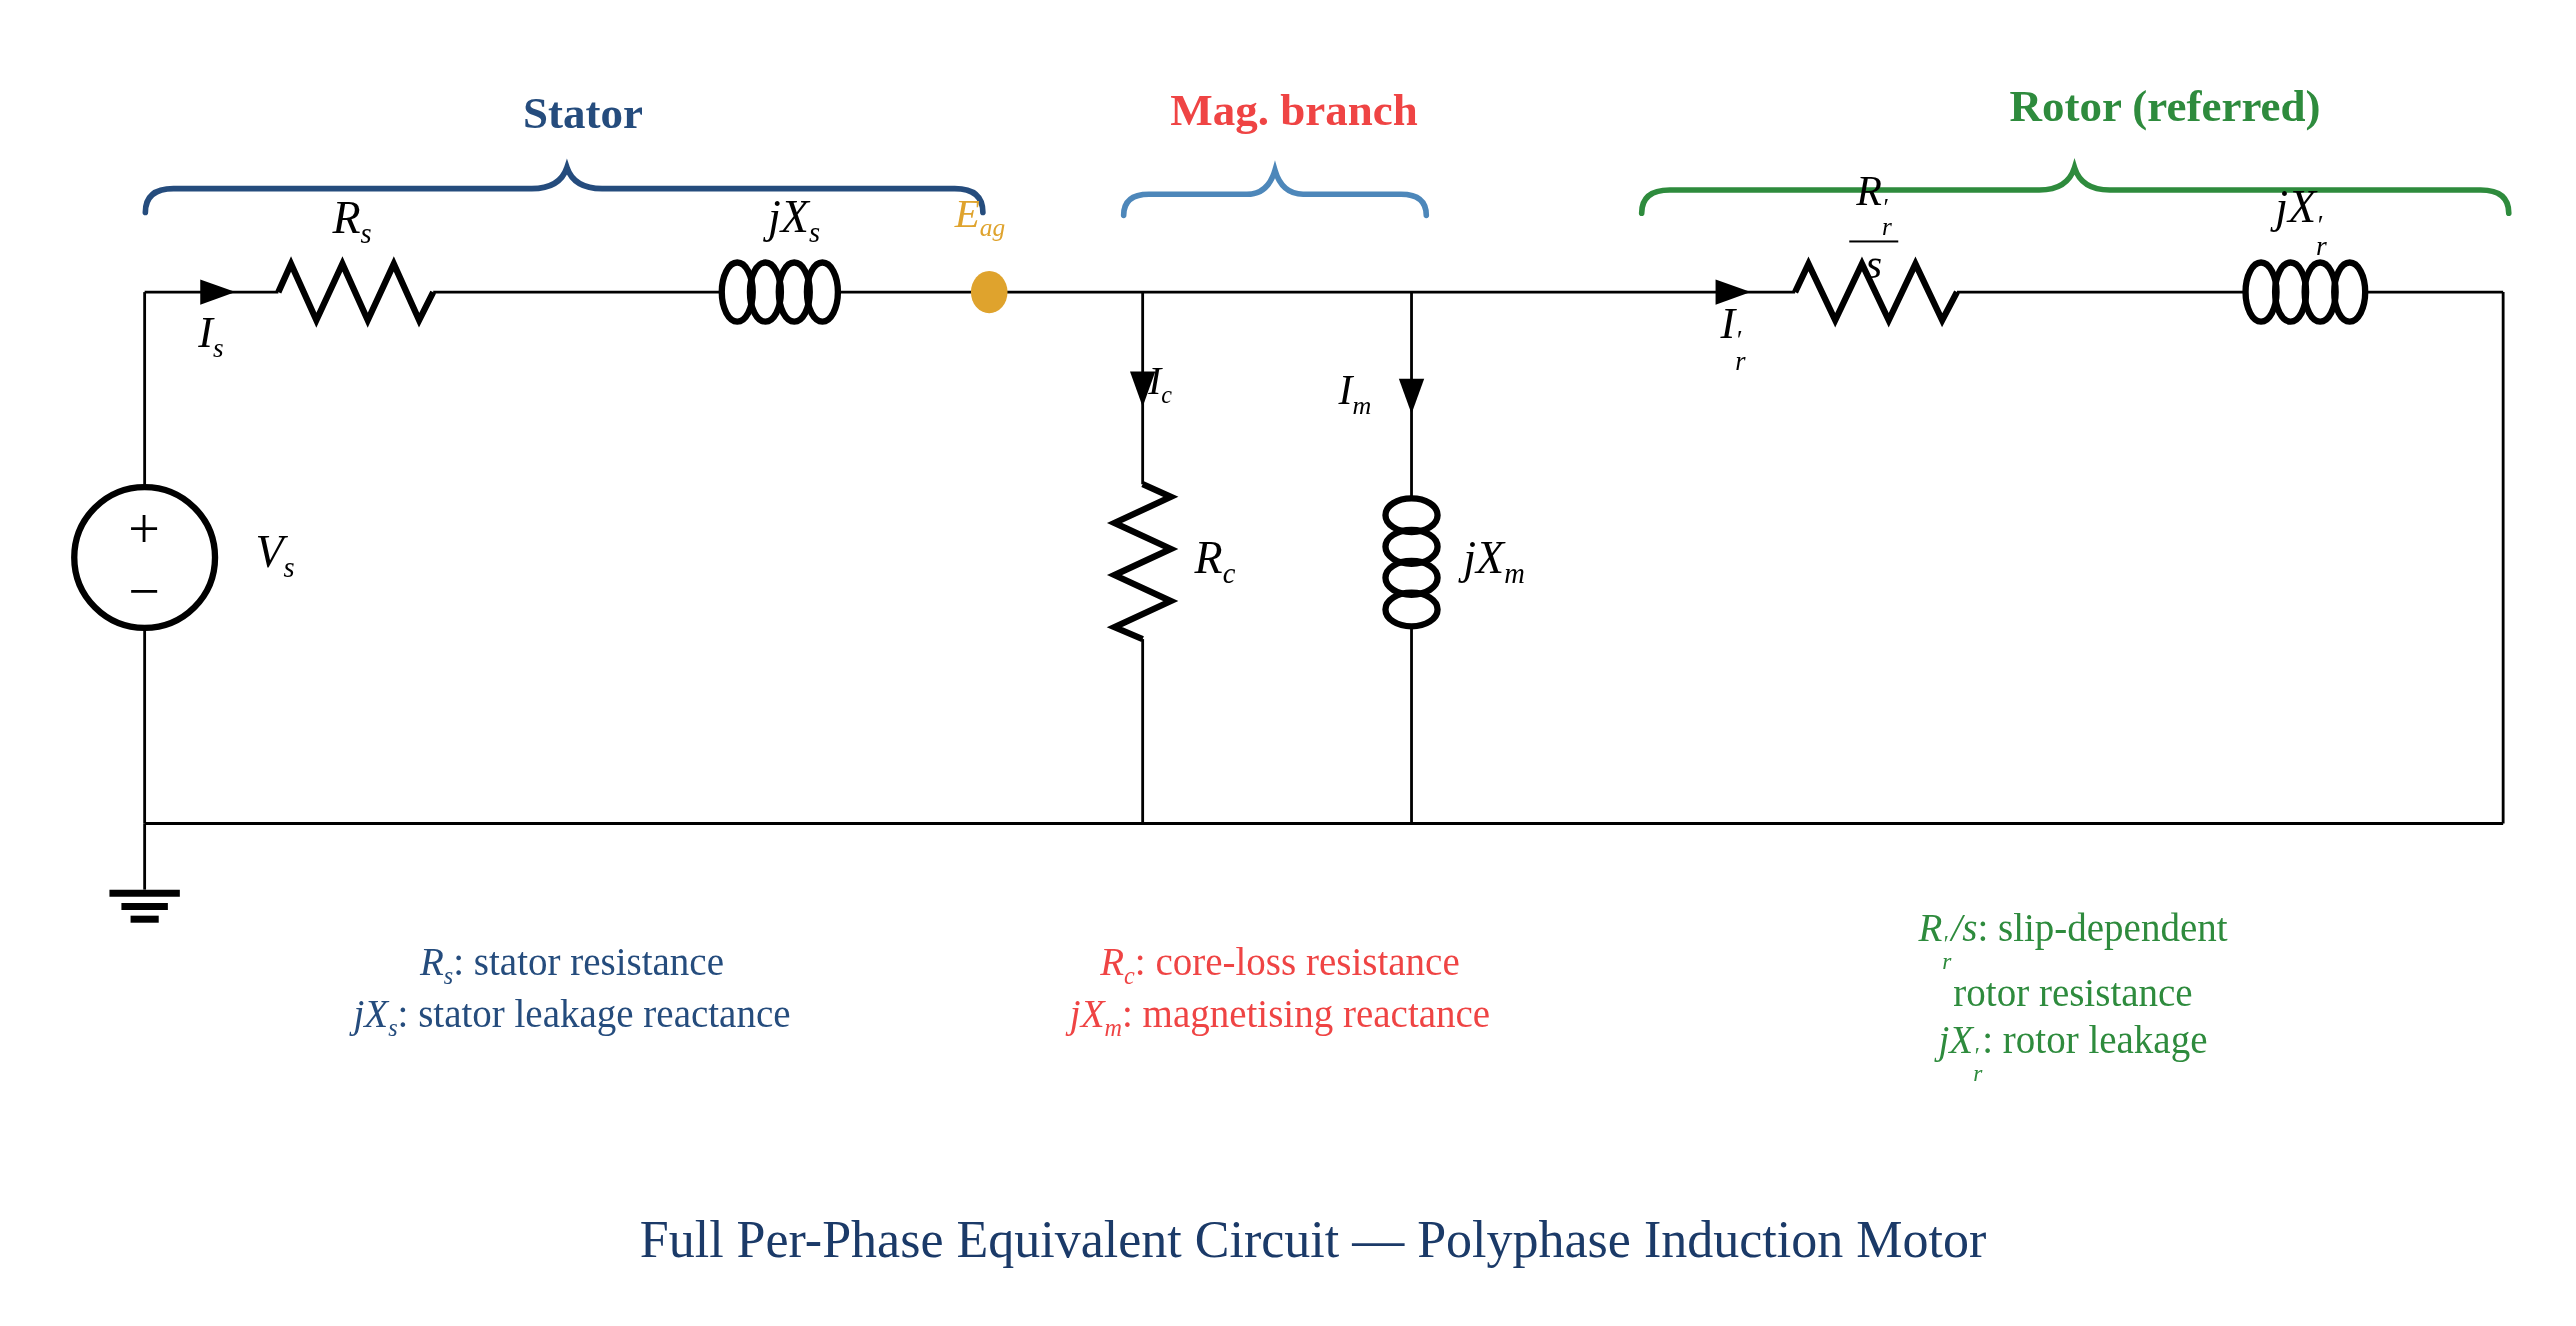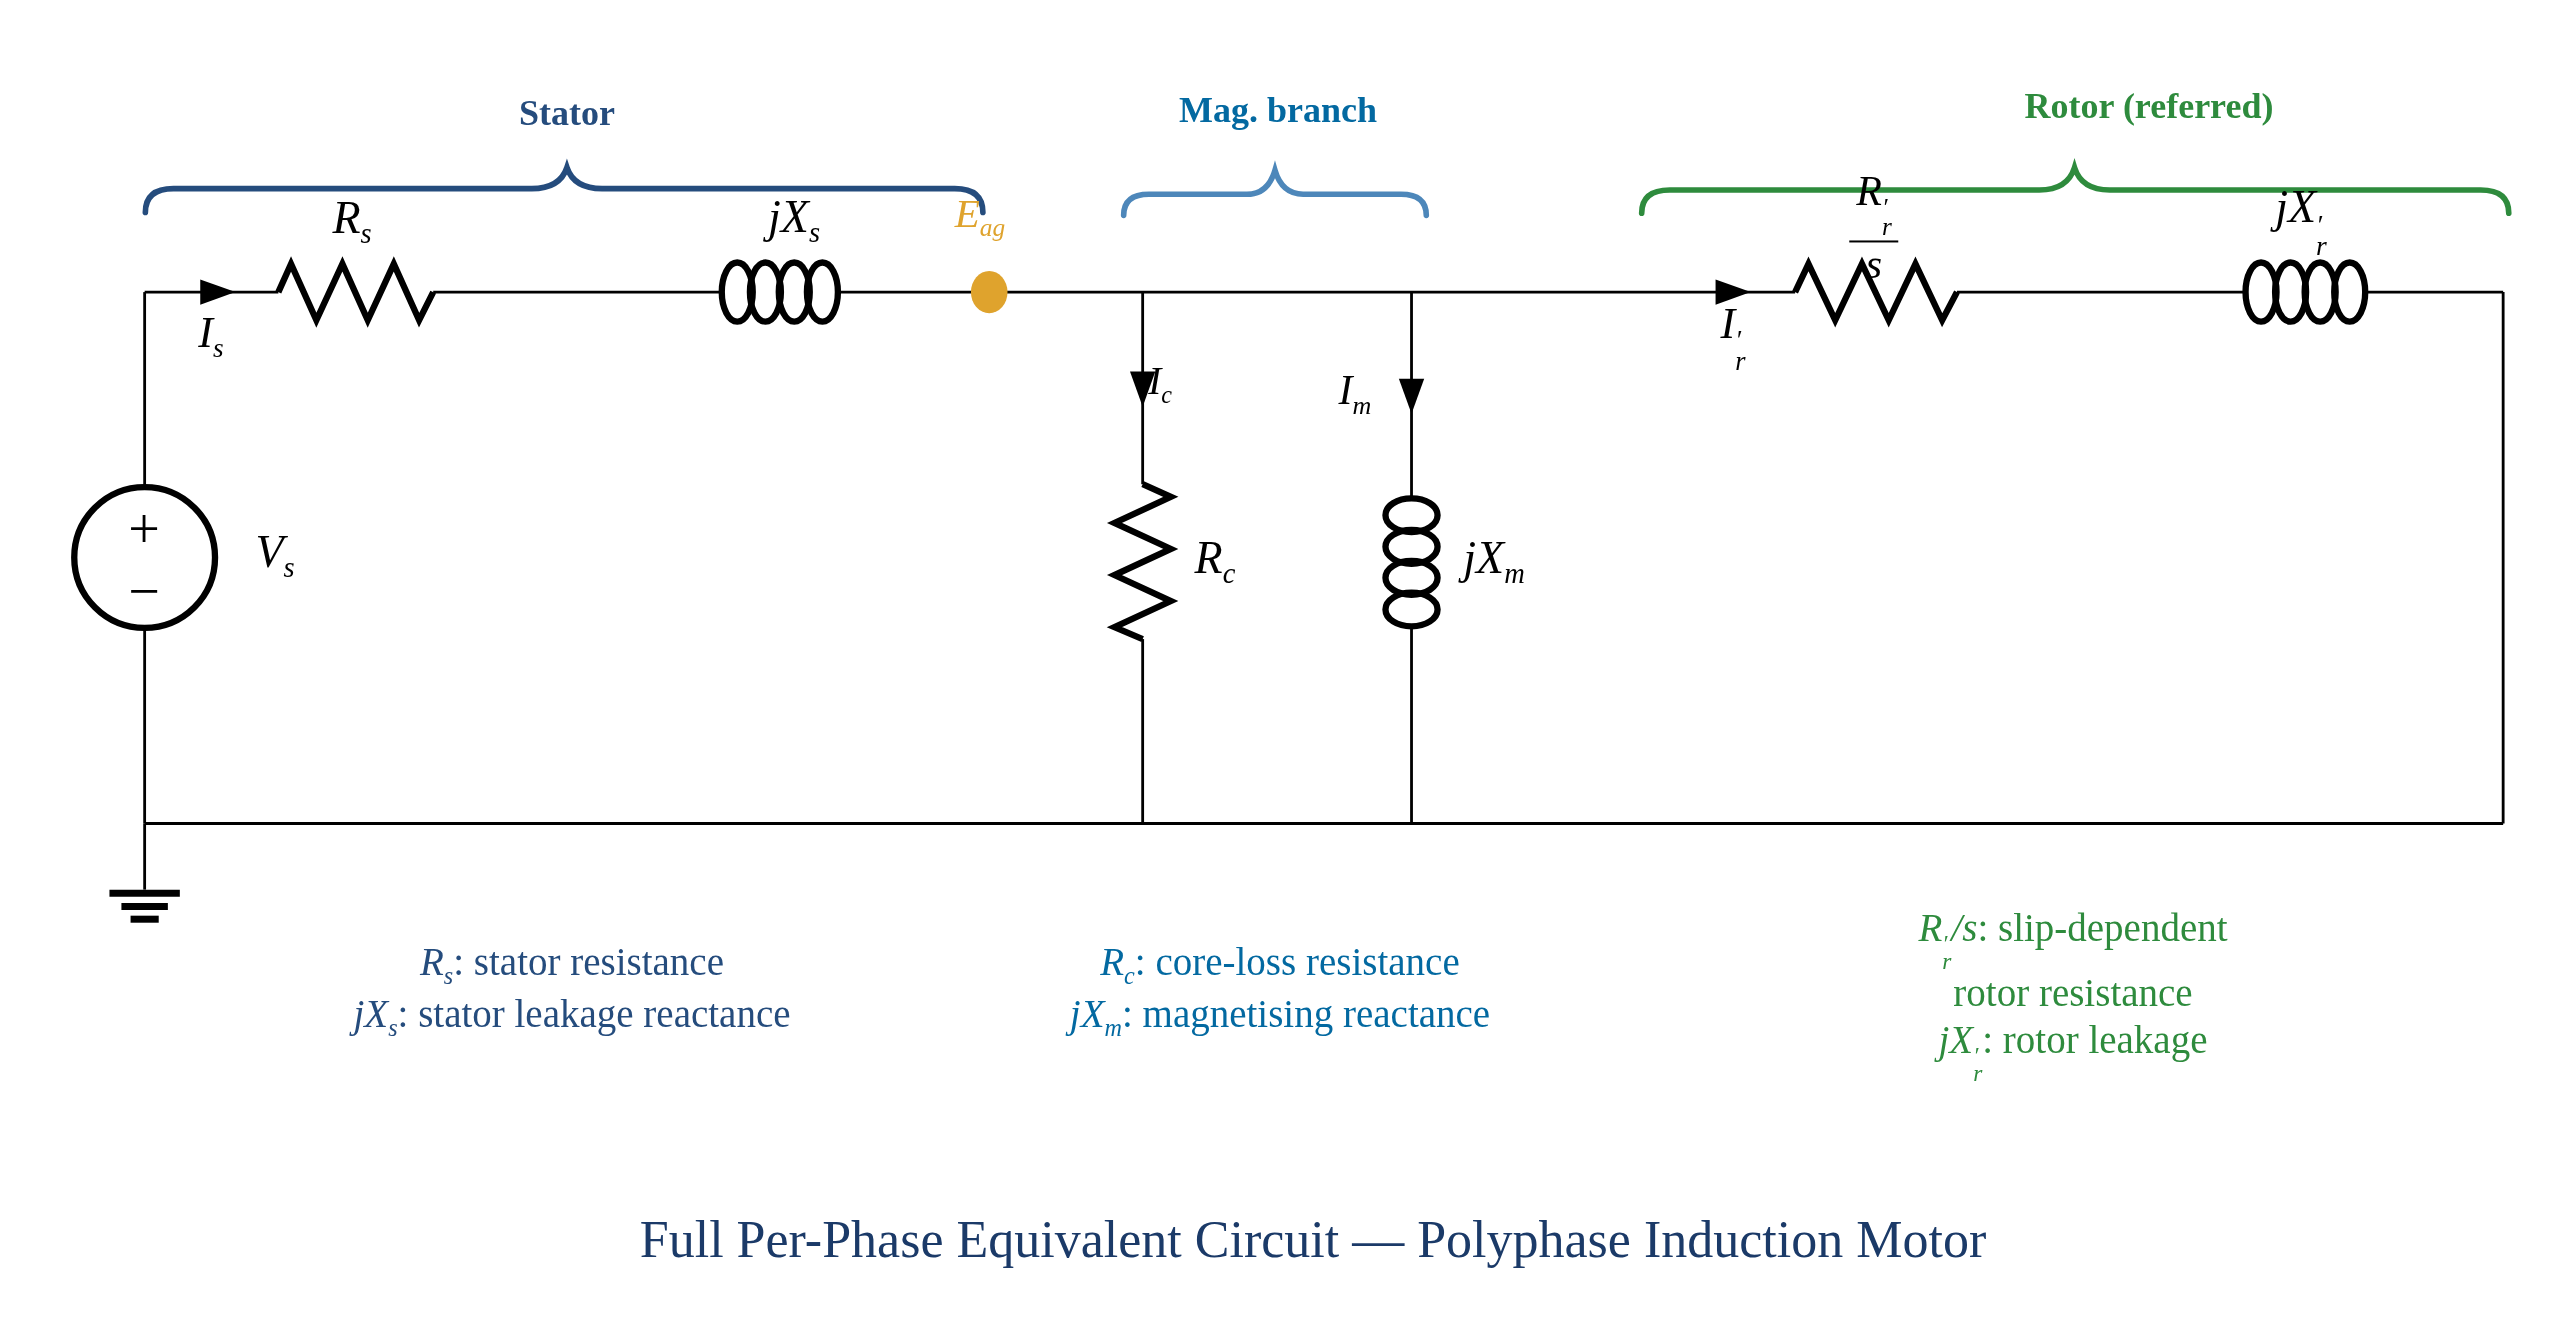--- a/index.html
+++ b/index.html
@@ -2,32 +2,32 @@
 <html style="font-size:11.3px"><head>
 <meta charset="utf-8">
 <style>
   html,body{margin:0;padding:0;background:#fff;}
   #canvas{position:relative;width:2576px;height:1326px;background:#fff;
           font-family:"Liberation Serif","DejaVu Serif",serif;overflow:hidden;}
   #circuit{position:absolute;left:0;top:0;}
   .lbl{position:absolute;transform:translate(-50%,-50%);white-space:nowrap;color:#000;line-height:1;}
   .math{font-style:italic;}
   .lbl sub, .annb sub{font-size:0.62em;font-style:italic;}
-  .sec{font-weight:bold;font-size:36px;}
+  .sec{font-weight:bold;font-size:45px;margin-left:16px;}
   .comp{font-size:46px;}
   .cur{font-size:44px;}
   .ps{display:inline-flex;flex-direction:column;align-items:flex-start;
       font-size:0.60em;line-height:0.78;font-style:italic;vertical-align:-0.42em;}
   .frac{display:inline-flex;flex-direction:column;align-items:center;font-size:42px;}
   .frac .num{border-bottom:2.8px solid #000;padding:0 7px 2.8px;}
   .frac .den{padding-top:1.4px;}
   .annb{position:absolute;transform:translate(-50%,-50%);text-align:center;
         font-size:39px;line-height:1.22;white-space:nowrap;}
   .navy{color:#254c7d;}
-  .steel{color:#0369a1;}
+  .steel{color:#ef4444;}
   .green{color:#2e8b3d;}
   .orange{color:#dfa32d;}
   .titlec{color:#1b3a68;}
 </style>
 </head>
 <body>
 
 <div id="canvas">
 
   <svg id="circuit" width="2576" height="1326" viewBox="0 0 3659 1884">

